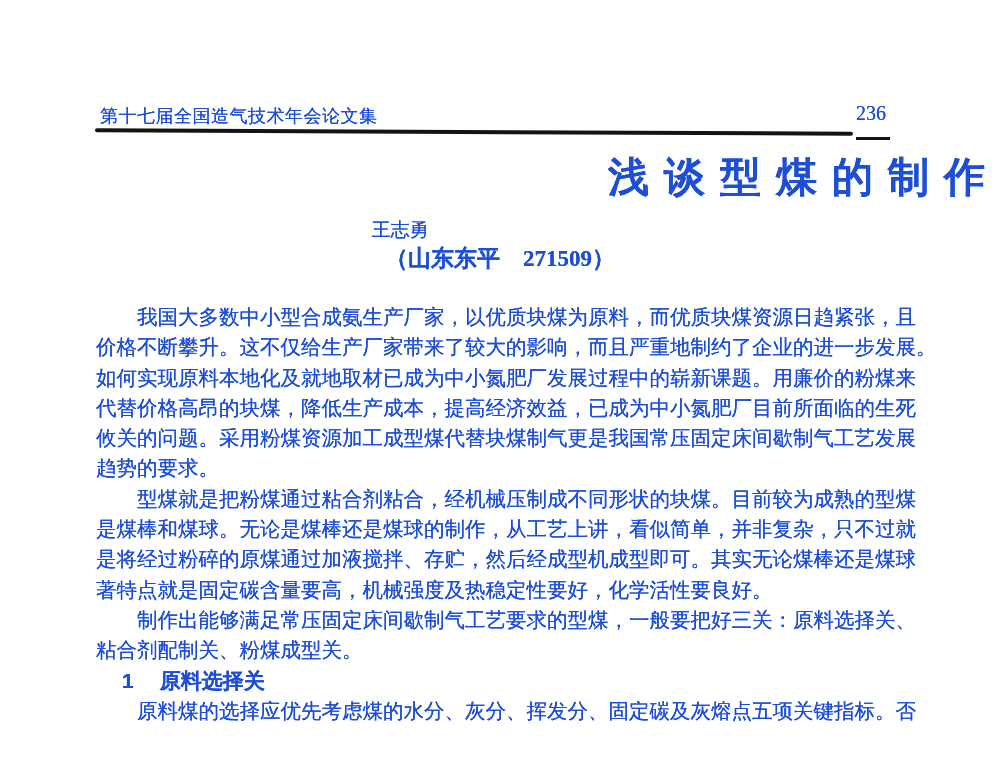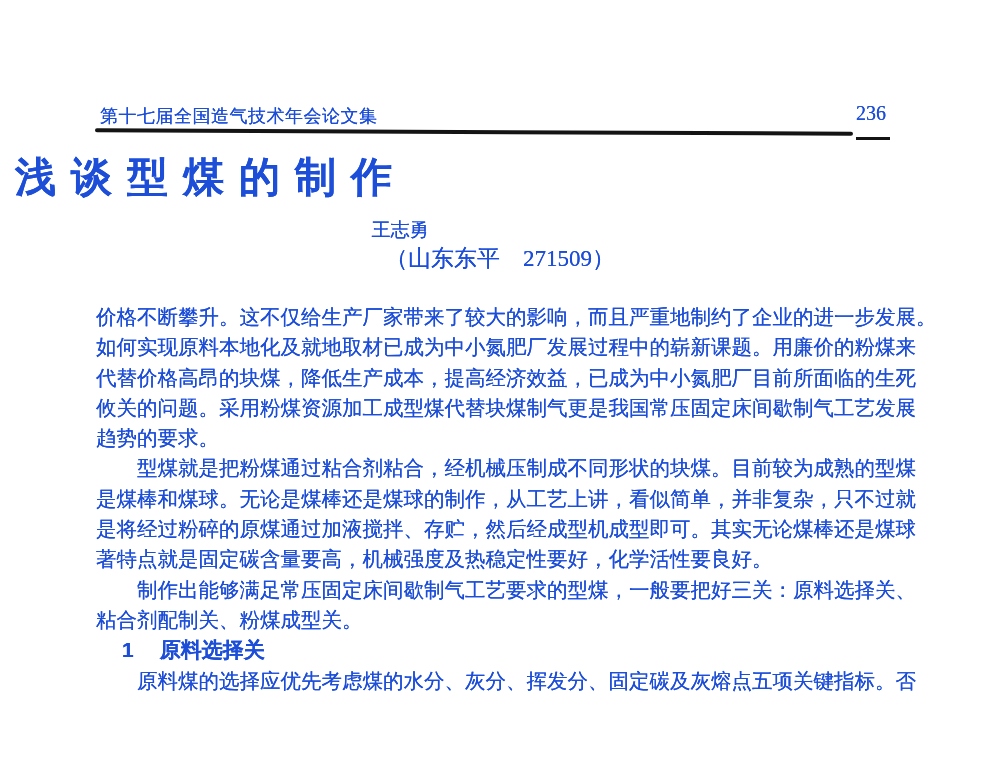--- a/index.html
+++ b/index.html
@@ -10,25 +10,25 @@
     text-shadow:0 0 0.4px currentColor; 
   }
   
   .header-title { position:absolute; left:100px; top:104px; font-size:18px; letter-spacing:0.5px; }
   .page-number  { position:absolute; left:856px; top:102px; font-size:20px; }
   .header-rule  { position:absolute; left:95px; top:130px; width:758px; height:4px; background:#141414; border-radius:2px; transform:rotate(0.25deg); }
   .pagenum-rule { position:absolute; left:856px; top:137px; width:34px; height:2.5px; background:#141414; }
   
   .article-title {
     position:absolute; left:0; top:150px; width:1000px; margin:0;
-    text-align:left; font-size:41px; font-weight:bold;
+    text-align:right; font-size:41px; font-weight:bold;
     letter-spacing:15px; text-indent:15px;
   }
   .article-author      { position:absolute; left:0; top:217px; width:800px; text-align:center; font-size:19px; }
-  .article-affiliation { position:absolute; left:0; top:243px; width:1000px; text-align:center; font-size:23px; }
+  .article-affiliation { position:absolute; left:0; top:243px; width:1000px; text-align:center; font-size:23px;font-weight:bold; }
   
   .body-text { position:absolute; left:96px; top:302px; width:842px; font-size:20.5px; line-height:30.3px; }
   .line { white-space:nowrap; }
   .line.indent { padding-left:41px; }
   .sec-heading {
     font-weight:bold; font-size:21px;
     font-family:"Liberation Sans","DejaVu Sans",sans-serif;
     margin-left:26px;
   }
   .sec-heading .num { display:inline-block; margin-right:26px; }
@@ -42,20 +42,21 @@
   <div class="page-number">236</div>
   <div class="header-rule"></div>
   <div class="pagenum-rule"></div>
 
   <h1 class="article-title">浅谈型煤的制作</h1>
   <div class="article-author">王志勇</div>
   <div class="article-affiliation">（山东东平　271509）</div>
 
   <div class="body-text">
 
+    <div class="line indent">我国大多数中小型合成氨生产厂家，以优质块煤为原料，而优质块煤资源日趋紧张，且</div>
     <div class="line">价格不断攀升。这不仅给生产厂家带来了较大的影响，而且严重地制约了企业的进一步发展。</div>
     <div class="line">如何实现原料本地化及就地取材已成为中小氮肥厂发展过程中的崭新课题。用廉价的粉煤来</div>
     <div class="line">代替价格高昂的块煤，降低生产成本，提高经济效益，已成为中小氮肥厂目前所面临的生死</div>
     <div class="line">攸关的问题。采用粉煤资源加工成型煤代替块煤制气更是我国常压固定床间歇制气工艺发展</div>
     <div class="line">趋势的要求。</div>
 
     <div class="line indent">型煤就是把粉煤通过粘合剂粘合，经机械压制成不同形状的块煤。目前较为成熟的型煤</div>
     <div class="line">是煤棒和煤球。无论是煤棒还是煤球的制作，从工艺上讲，看似简单，并非复杂，只不过就</div>
     <div class="line">是将经过粉碎的原煤通过加液搅拌、存贮，然后经成型机成型即可。其实无论煤棒还是煤球</div>
     <div class="line">著特点就是固定碳含量要高，机械强度及热稳定性要好，化学活性要良好。</div>

